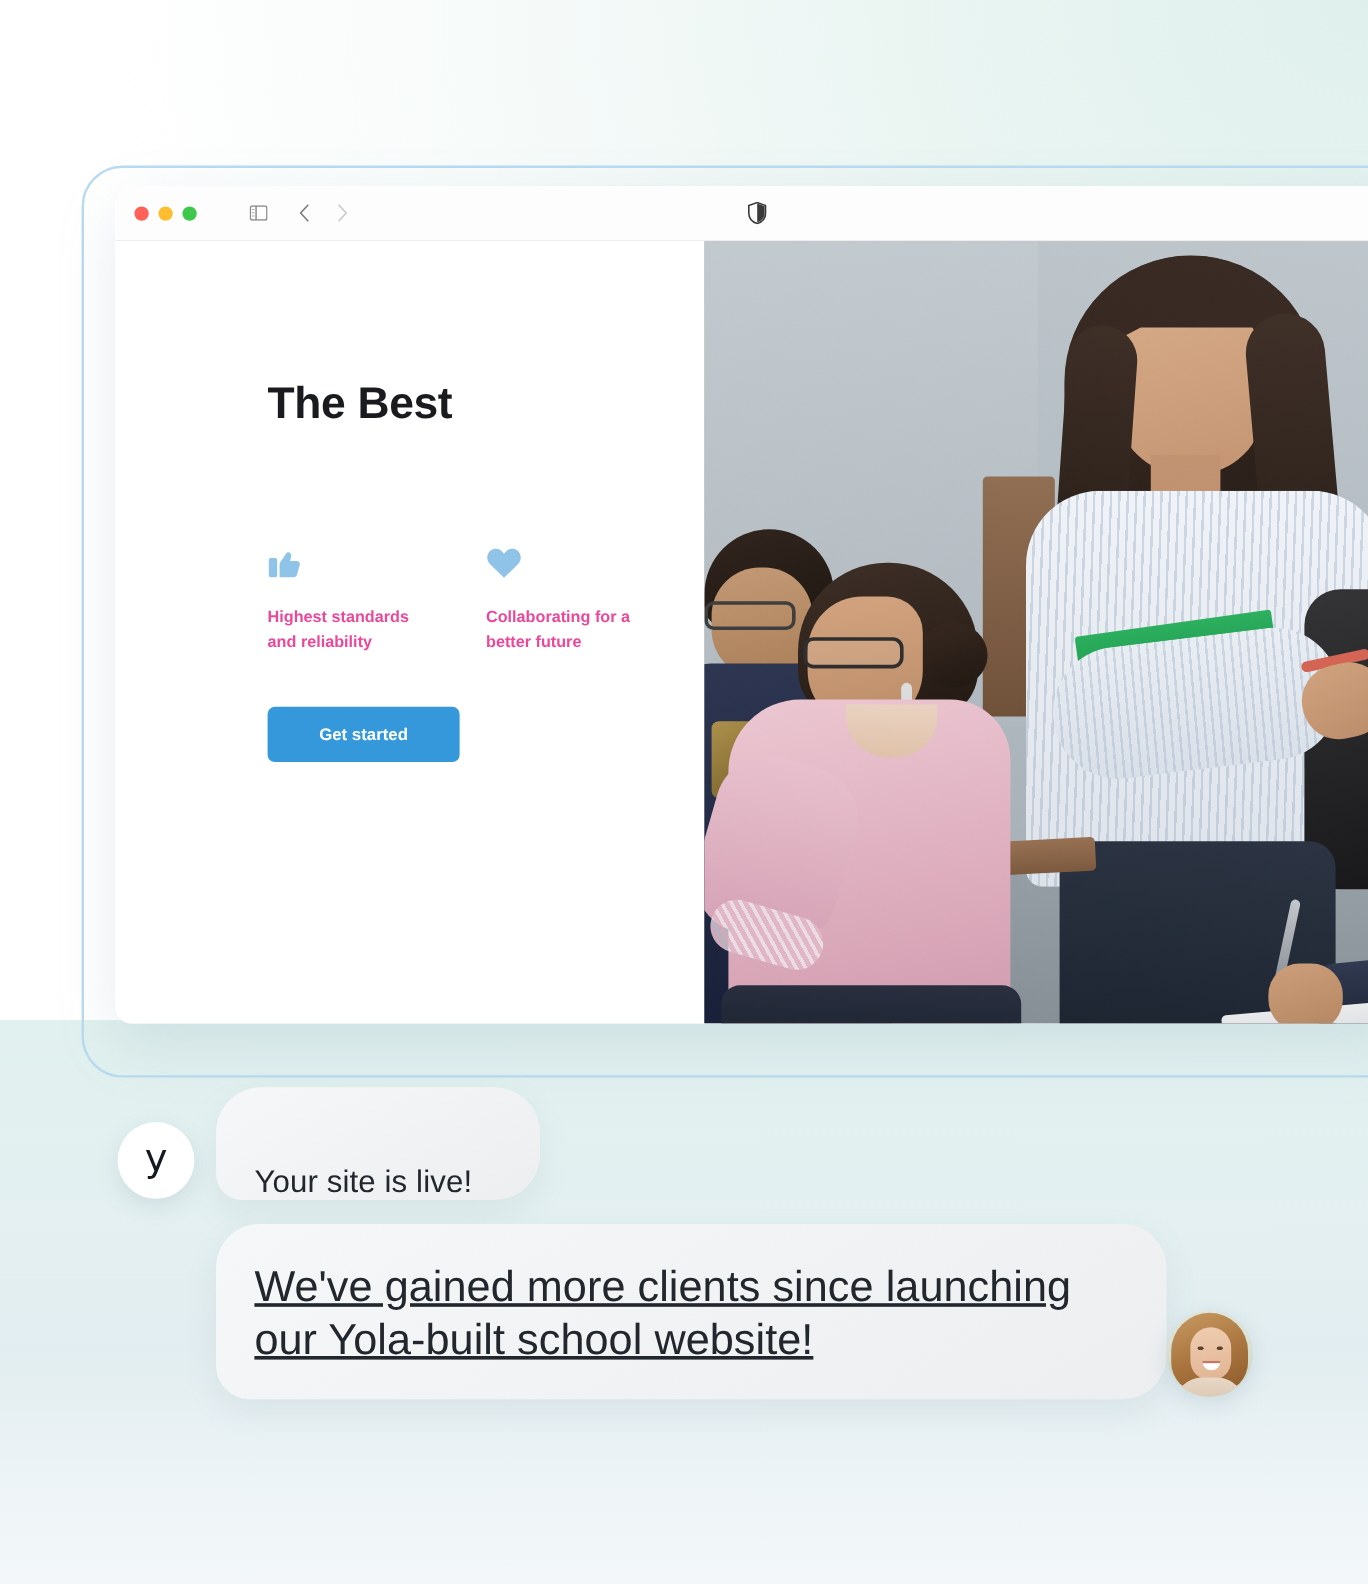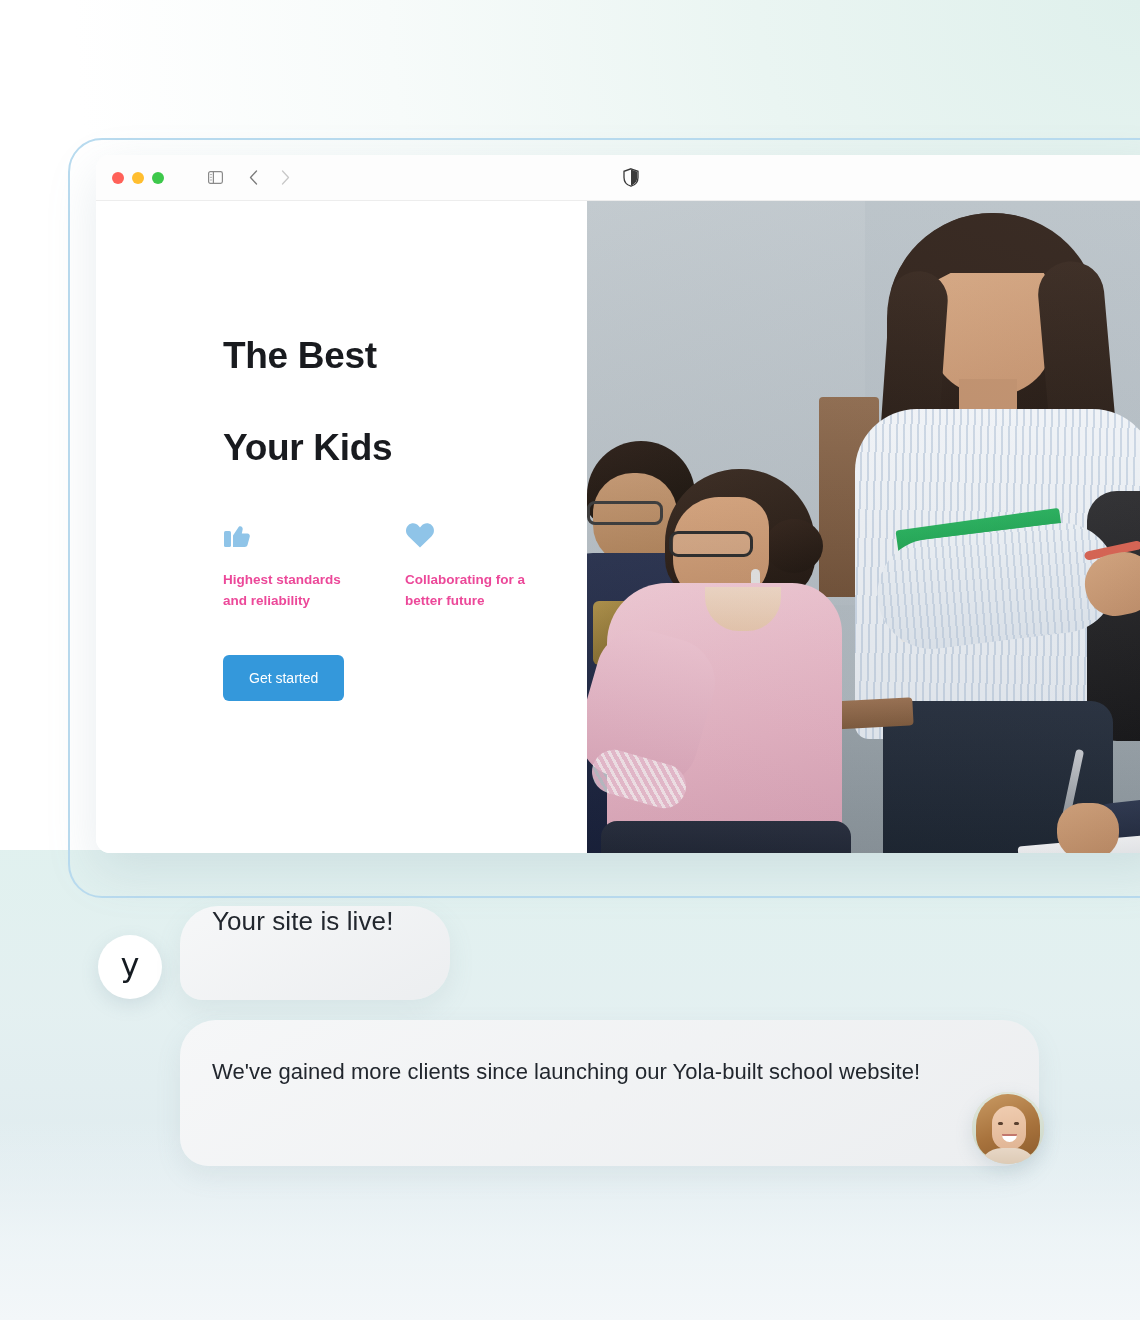--- a/index.html
+++ b/index.html
@@ -69,43 +69,43 @@
     display:flex; align-items:center; justify-content:center;
     position:relative; pointer-events:auto;
   }
   .url-inner{ display:flex; align-items:center; gap:5px; }
   .url-text{ font-size:11.5px; color:#4a4a4a; letter-spacing:.1px; }
   .reload{ position:absolute; right:8px; top:50%; transform:translateY(-50%); }
 
   
   .page{ display:flex; height:652px; }
   .left-col{ width:491px; background:#fff; position:relative; }
-  .hero-copy{ position:absolute; left:127px; top:112px; width:330px;margin-top:20px; }
+  .hero-copy{ position:absolute; left:127px; top:112px; width:330px; }
 
   h1.headline{
     font-size:37px; line-height:46px; font-weight:700;
     color:#191b1f; letter-spacing:-.3px;
   }
   p.subcopy{
     margin-top:26px; font-size:14.5px; line-height:24px; color:#7e8288;
     width:286px;
   }
   .features{ margin-top:46px; display:flex; gap:40px; }
   .feature{ width:142px; }
   .f-icon{ height:32px; display:flex; align-items:flex-end; }
   .f-label{
     margin-top:20px; font-size:13.5px; line-height:21px;
     font-weight:700; color:#ec4899;
   }
   .cta{
     margin-top:44px; display:inline-block;
     background:#3498db; color:#fff; border:none;
     font-family:"Liberation Sans", sans-serif;
-    font-size:14px; font-weight:400;
-    padding:15px 26px; border-radius:6px; cursor:pointer;
+    font-size:14px; font-weight:700;
+    padding:15px 43px; border-radius:6px; cursor:pointer;
   }
 
   
   .hero-photo{ flex:1; position:relative; overflow:hidden; background:#b7c0c6; }
   .hp-wall{
     position:absolute; inset:0;
     background:linear-gradient(180deg,#b9c2c8 0%,#b4bdc4 45%,#a9b3ba 100%);
   }
   .hp-wall-lite{
     position:absolute; left:0; top:0; width:48%; height:62%;
@@ -306,28 +306,28 @@
   }
 
   .bubble{
     background:linear-gradient(150deg,#f6f7f8 0%,#eceef0 100%);
     color:#22272e;
     box-shadow:0 10px 26px rgba(120,145,160,.12);
   }
   .bubble-1{
     position:absolute; left:180px; top:906px; width:270px; height:94px;
     border-radius:38px 38px 38px 22px;
-    display:flex; align-items:flex-start; padding-left:32px;
+    display:flex; align-items:flex-end; padding-left:32px;
     font-size:26px; letter-spacing:.1px;
   }
   .bubble-2{
-    position:absolute; left:180px; top:1020px; width:859px; height:146px;
+    position:absolute; left:180px; top:1020px; width:792px; height:146px;
     border-radius:36px 36px 36px 28px;
     padding:30px 40px 0 32px;
-    font-size:22px; line-height:44px; letter-spacing:.05px;
+    font-size:36px; line-height:44px; letter-spacing:.05px;text-decoration:underline;
   }
 
   .avatar-person{
     position:absolute; left:972px; top:1092px;
     width:72px; height:72px; border-radius:50%;
     overflow:hidden; background:#e9d6c4;
     box-shadow:0 6px 18px rgba(110,140,155,.2);
   }
   .ap-bg{ position:absolute; inset:0; background:linear-gradient(180deg,#dfe7dc 0%,#c9d6c6 100%); }
   .ap-hair{
@@ -403,21 +403,20 @@
   </div>
 
   <div class="page">
 
     <div class="left-col">
       <div class="hero-copy">
 
         <h1 class="headline">
           <span>The Best</span><br>
           <br>
-          <span>Your Kids</span>
         </h1>
 
 
         <div class="features">
 
           <div class="feature">
             <div class="f-icon">
               <svg width="30" height="30" viewBox="0 0 30 30">
                 <rect x="1" y="12" width="7" height="16" rx="1.6" fill="#8fc4e8"></rect>
                 <path d="M10 28h11.8c1.3 0 2.4-.8 2.7-2l2.3-8.4c.4-1.6-.8-3.1-2.4-3.1h-5.6l.9-4.2c.3-1.6-.9-3.1-2.5-3.1-.8 0-1.6.5-1.9 1.2L10 16.4V28Z" fill="#8fc4e8"></path>

